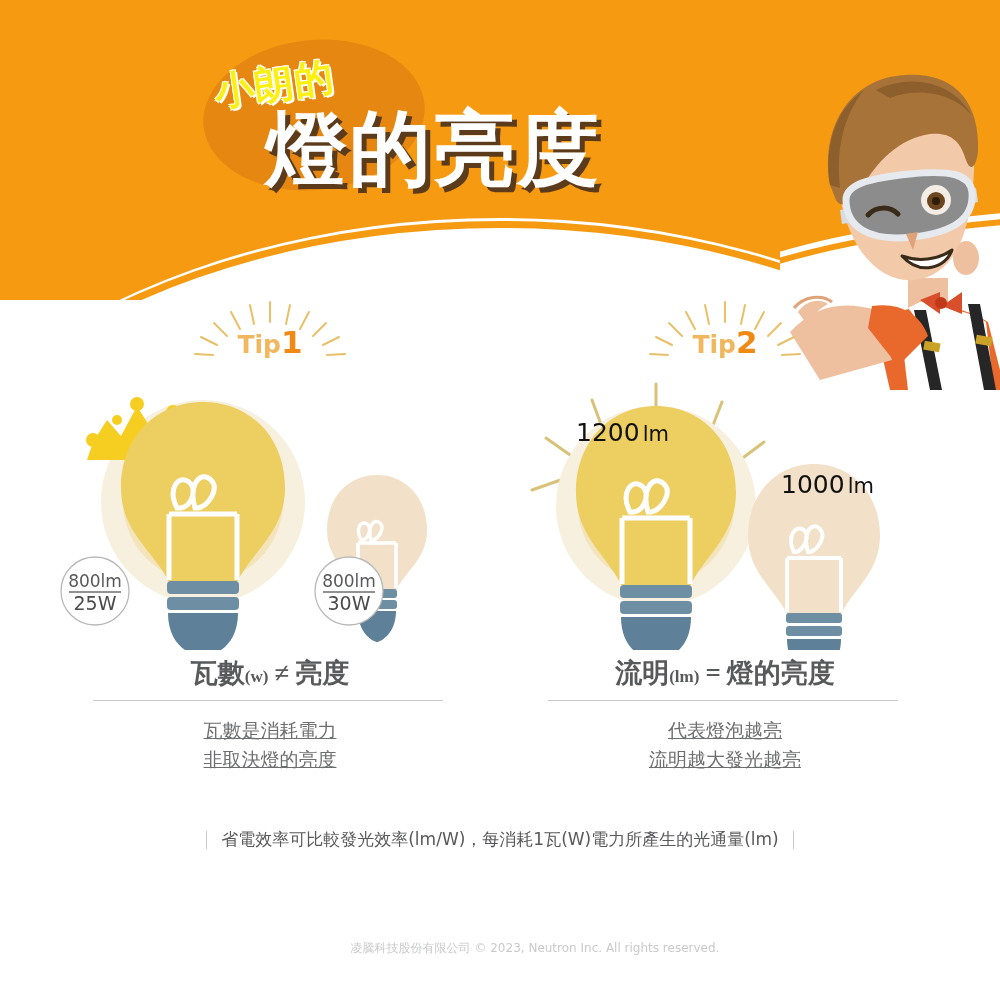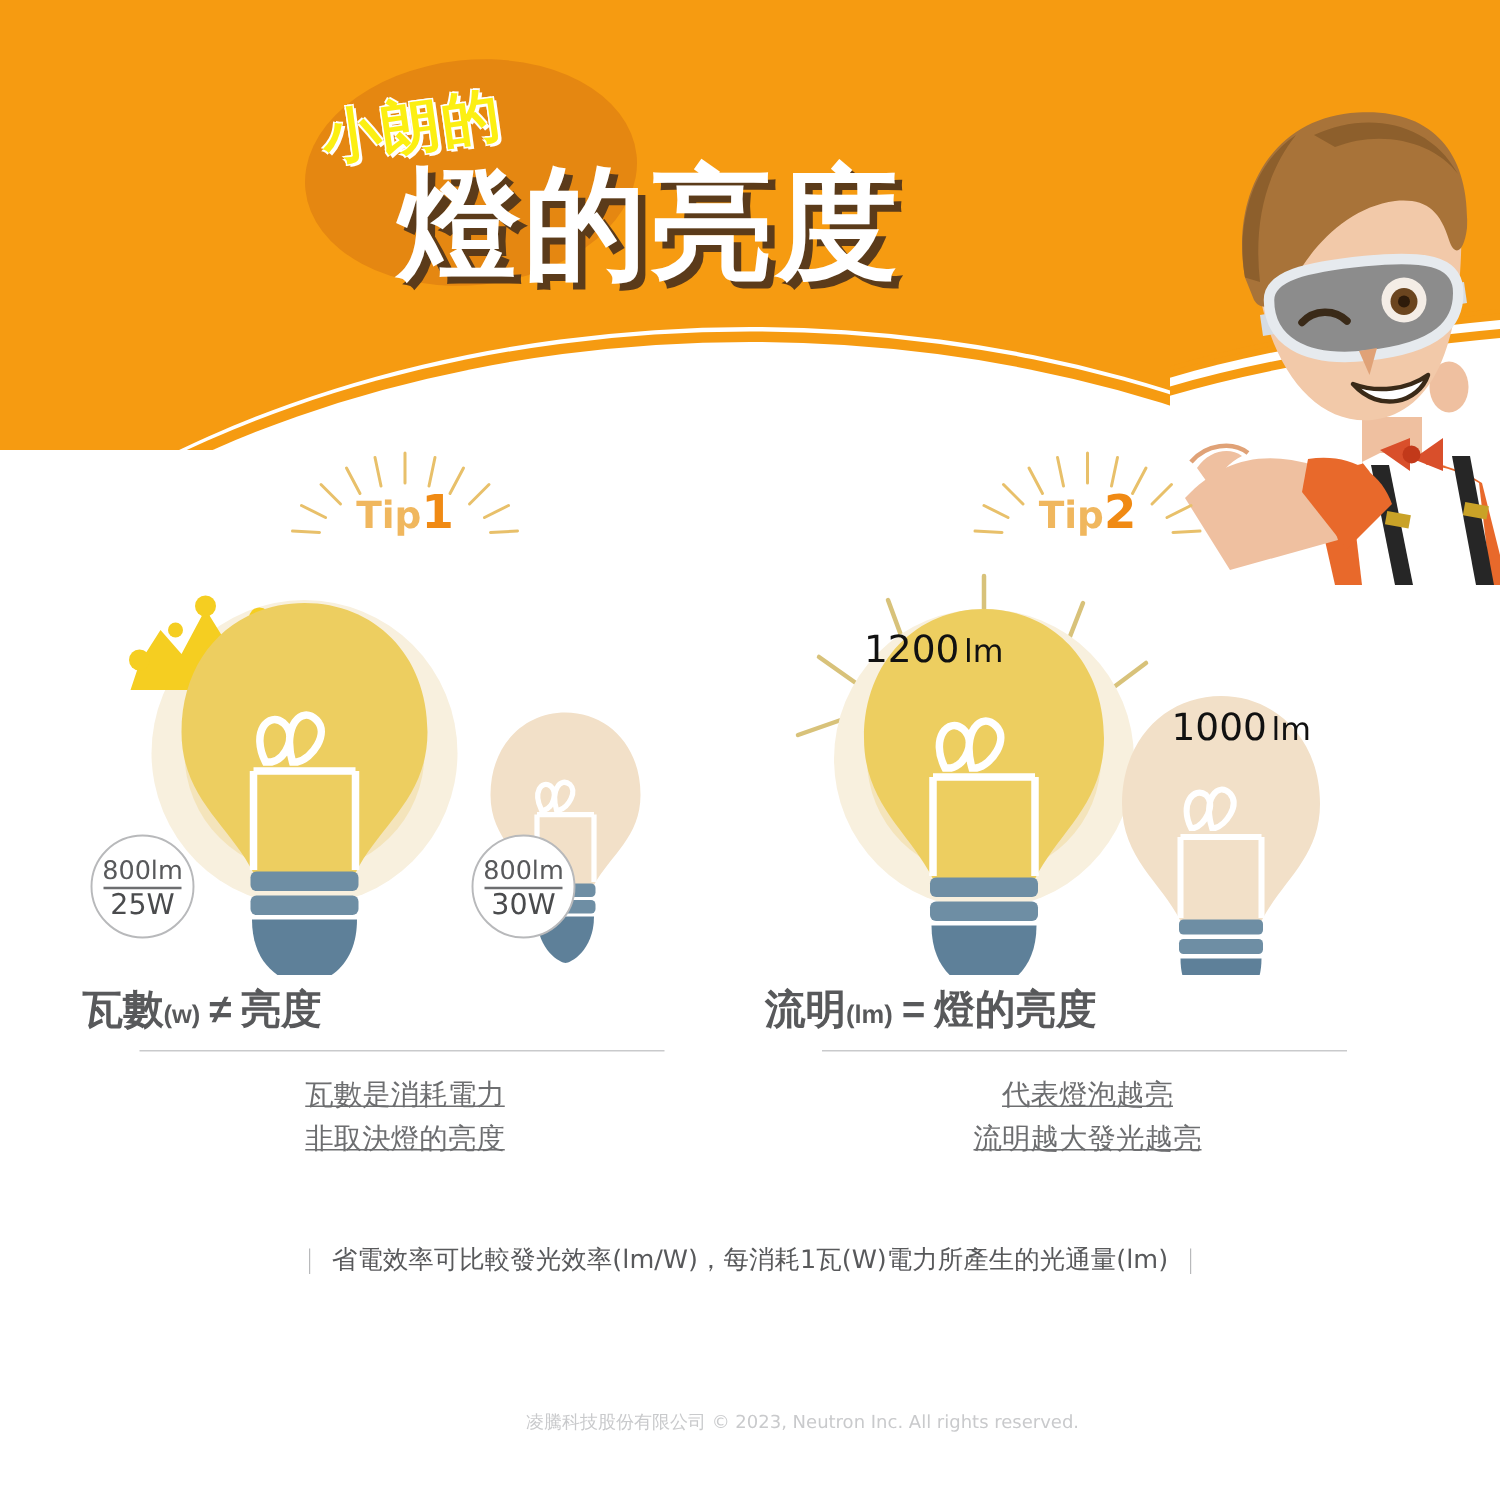--- a/index.html
+++ b/index.html
@@ -63,23 +63,23 @@
     font-size:25px;font-weight:bold;white-space:nowrap;
   }
   .tip-word{color:#F0B75E;font-family:"DejaVu Sans","Liberation Sans",sans-serif;}
   .tip-num{color:#F08A14;font-size:31px;font-family:"DejaVu Sans","Liberation Sans",sans-serif;}
 
   
   .bulbs{position:absolute;left:0;top:80px;width:430px;height:270px;}
 
   
   .headline{
-    position:absolute;left:0;top:355px;width:430px;text-align:left;
+    position:absolute;left:0;top:355px;width:430px;text-align:center;
     font-size:27px;font-weight:bold;color:#58595B;white-space:nowrap;
-    font-family:Liberation Sans, sans-serif;
+    font-family:Liberation Serif, serif;
   }
   .headline .unit{font-size:17px;font-weight:bold;}
   .headline .op{font-size:27px;padding:0 6px;}
   .divider{
     position:absolute;left:38px;top:400px;width:350px;height:1px;background:#C9CACC;
   }
   .subtext{
     position:absolute;left:0;top:416px;width:430px;text-align:center;
     font-size:19px;color:#6D6E70;line-height:29px;
     font-family:"DejaVu Sans","Liberation Sans",sans-serif;

